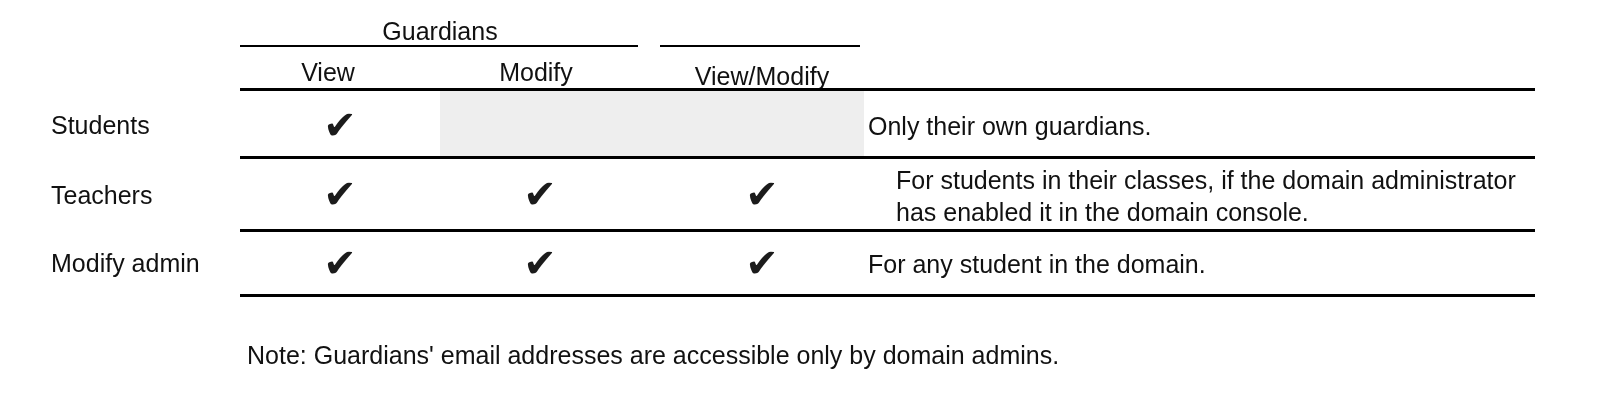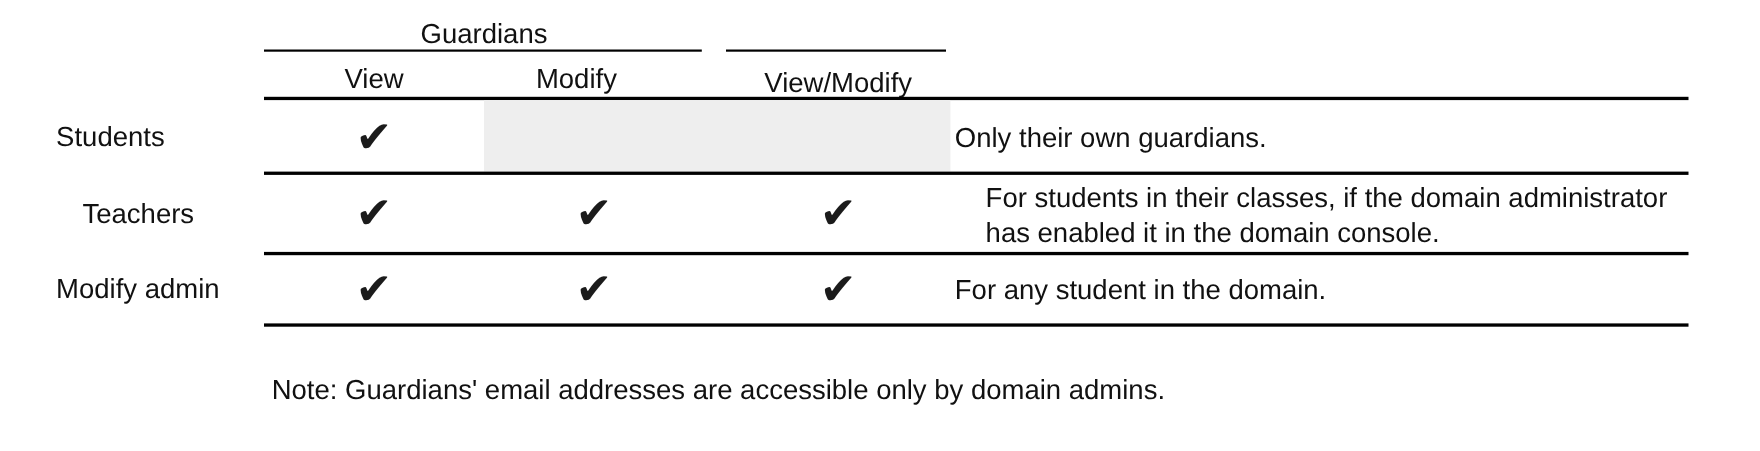--- a/index.html
+++ b/index.html
@@ -98,39 +98,39 @@
 
 <div class="sheet">
 
   <div class="t ctr grp-label" style="left:440px; top:16px;">Guardians</div>
 
 
   <div class="rule thin" style="left:240px; top:45px; width:398px;"></div>
 
   <div class="rule thin" style="left:660px; top:45px; width:200px;"></div>
 
-  <div class="t ctr sub-label" style="left:340px; top:57px;">View</div>
+  <div class="t ctr sub-label" style="left:328px; top:57px;">View</div>
 
-  <div class="t ctr sub-label" style="left:524px; top:57px;">Modify</div>
+  <div class="t ctr sub-label" style="left:536px; top:57px;">Modify</div>
 
   <div class="t ctr sub-label" style="left:762px; top:61px;">View/Modify</div>
 
   <div class="rule" style="left:240px; top:88px; width:1295px;"></div>
 
   <div class="shade" style="left:440px; top:91px; width:424px; height:65px;"></div>
 
   <div class="t row-label" style="left:51px; top:110px;">Students</div>
 
   <div class="check" style="left:340px; top:105px;">✔</div>
 
   <div class="desc" style="left:868px; top:110px;">Only their own guardians.</div>
 
   <div class="rule" style="left:240px; top:156px; width:1295px;"></div>
 
-  <div class="t row-label" style="left:51px; top:180px;margin-left:24px;">Teachers</div>
+  <div class="t row-label" style="left:51px; top:180px;">Teachers</div>
 
   <div class="check" style="left:340px; top:174px;">✔</div>
 
   <div class="check" style="left:540px; top:174px;">✔</div>
 
   <div class="check" style="left:762px; top:174px;">✔</div>
 
   <div class="desc" style="left:868px; top:164px;margin-left:28px;">For students in their classes, if the domain administrator has enabled it in the domain console.</div>
 
   <div class="rule" style="left:240px; top:229px; width:1295px;"></div>

